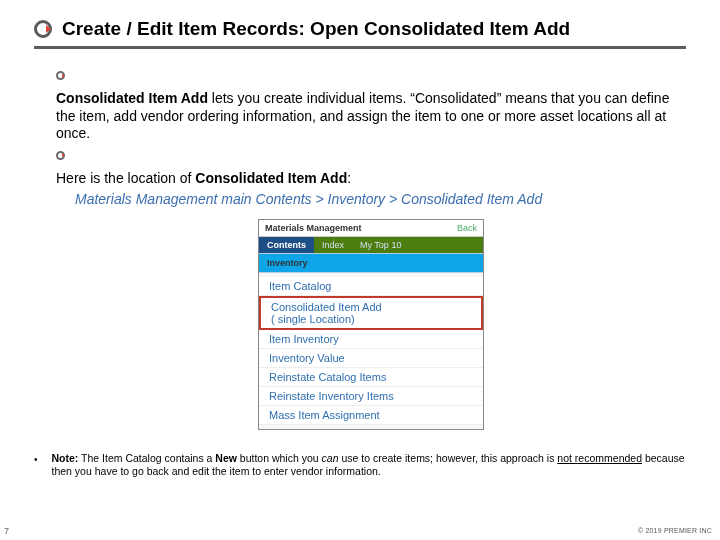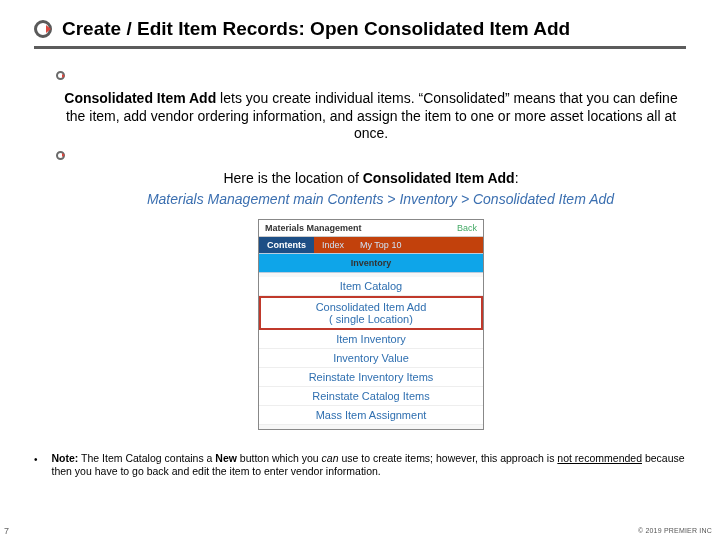--- a/index.html
+++ b/index.html
@@ -1,21 +1,21 @@
 <!DOCTYPE html>
 <html><head>
 <meta charset="utf-8">
 <style>
   * { box-sizing: border-box; margin: 0; padding: 0; }
   body {
     width: 720px; height: 540px;
     font-family: Arial, Helvetica, sans-serif;
     background: #fff; color: #000; position: relative; overflow: hidden;
   }
-  .slide { padding: 18px 34px 0 34px; text-align: center; }
+  .slide { padding: 18px 34px 0 34px; }
   .title-row { display: flex; align-items: center; gap: 10px; margin-bottom: 6px; }
   .logo-bullet {
     width: 18px; height: 18px; border-radius: 50%;
     border: 3px solid #5a5a5a; position: relative; flex: 0 0 auto;
   }
   .logo-bullet::after {
     content: ""; position: absolute; right: -2px; top: 50%;
     width: 0; height: 0; transform: translateY(-50%);
     border-top: 4px solid transparent; border-bottom: 4px solid transparent;
     border-left: 5px solid #d9473f;
@@ -42,21 +42,21 @@
     width: 226px; border: 1px solid #888; background: #f7f7f7;
     font-size: 9px; color: #333;
   }
   .shot-hdr {
     display: flex; justify-content: space-between; align-items: center;
     padding: 3px 6px; background: #fff; border-bottom: 1px solid #ccc;
     font-size: 9px; font-weight: 700;
   }
   .shot-hdr .back { color: #4a6; font-weight: 400; }
   .shot-tabs {
-    display: flex; gap: 0; background: #c2410c; color: #fff; font-size: 9px;
+    display: flex; gap: 0; background: #4d7c0f; color: #fff; font-size: 9px;
   }
   .shot-tab { padding: 3px 8px; }
   .shot-tab.active { background: #1d4e85; font-weight: 700; }
   .shot-tab.dim { color: #cfe1f3; }
   .shot-body { padding: 0; }
   .shot-section {
     background: #0ea5e9; font-weight: 700; padding: 4px 8px; font-size: 9px;
     border-top: 1px solid #bcd; border-bottom: 1px solid #bcd;
   }
   .shot-list { padding: 4px 0; }
@@ -113,22 +113,22 @@
         <div class="shot-body">
           <div class="shot-section">Inventory</div>
           <div class="shot-list">
             <span class="shot-link">Item Catalog</span>
             <span class="shot-link hl">
               <span>Consolidated Item Add</span><br>
               <span>( single Location)</span>
             </span>
             <span class="shot-link">Item Inventory</span>
             <span class="shot-link">Inventory Value</span>
+            <span class="shot-link">Reinstate Catalog Items</span>
             <span class="shot-link">Reinstate Inventory Items</span>
-            <span class="shot-link">Reinstate Catalog Items</span>
             <span class="shot-link">Mass Item Assignment</span>
           </div>
         </div>
       </div>
     </div>
   </div>
 </div>
 
 <div class="note-row">
   <span class="note-bullet">•</span>

